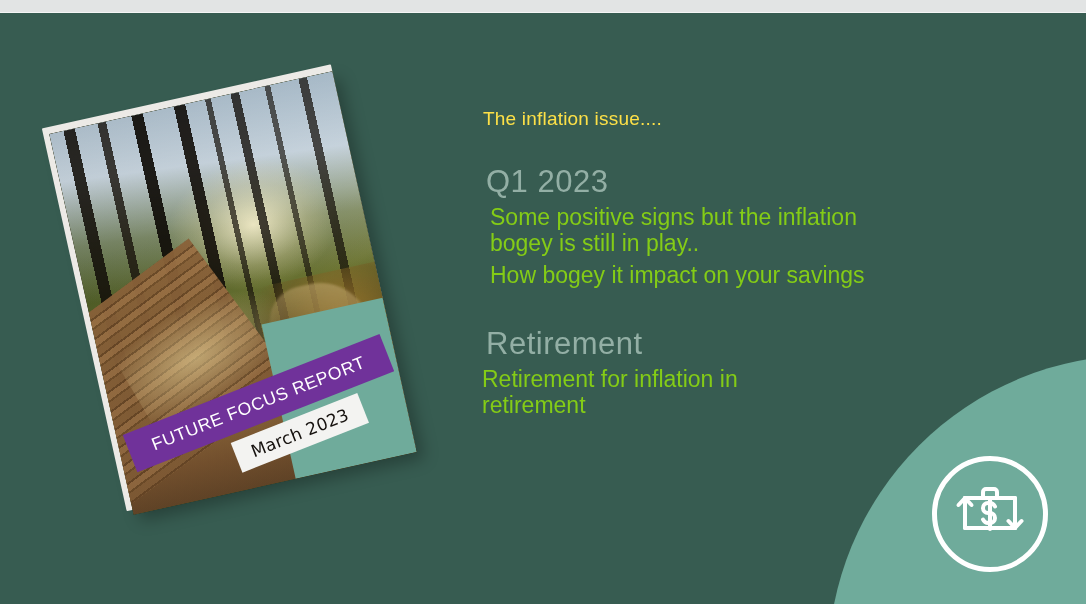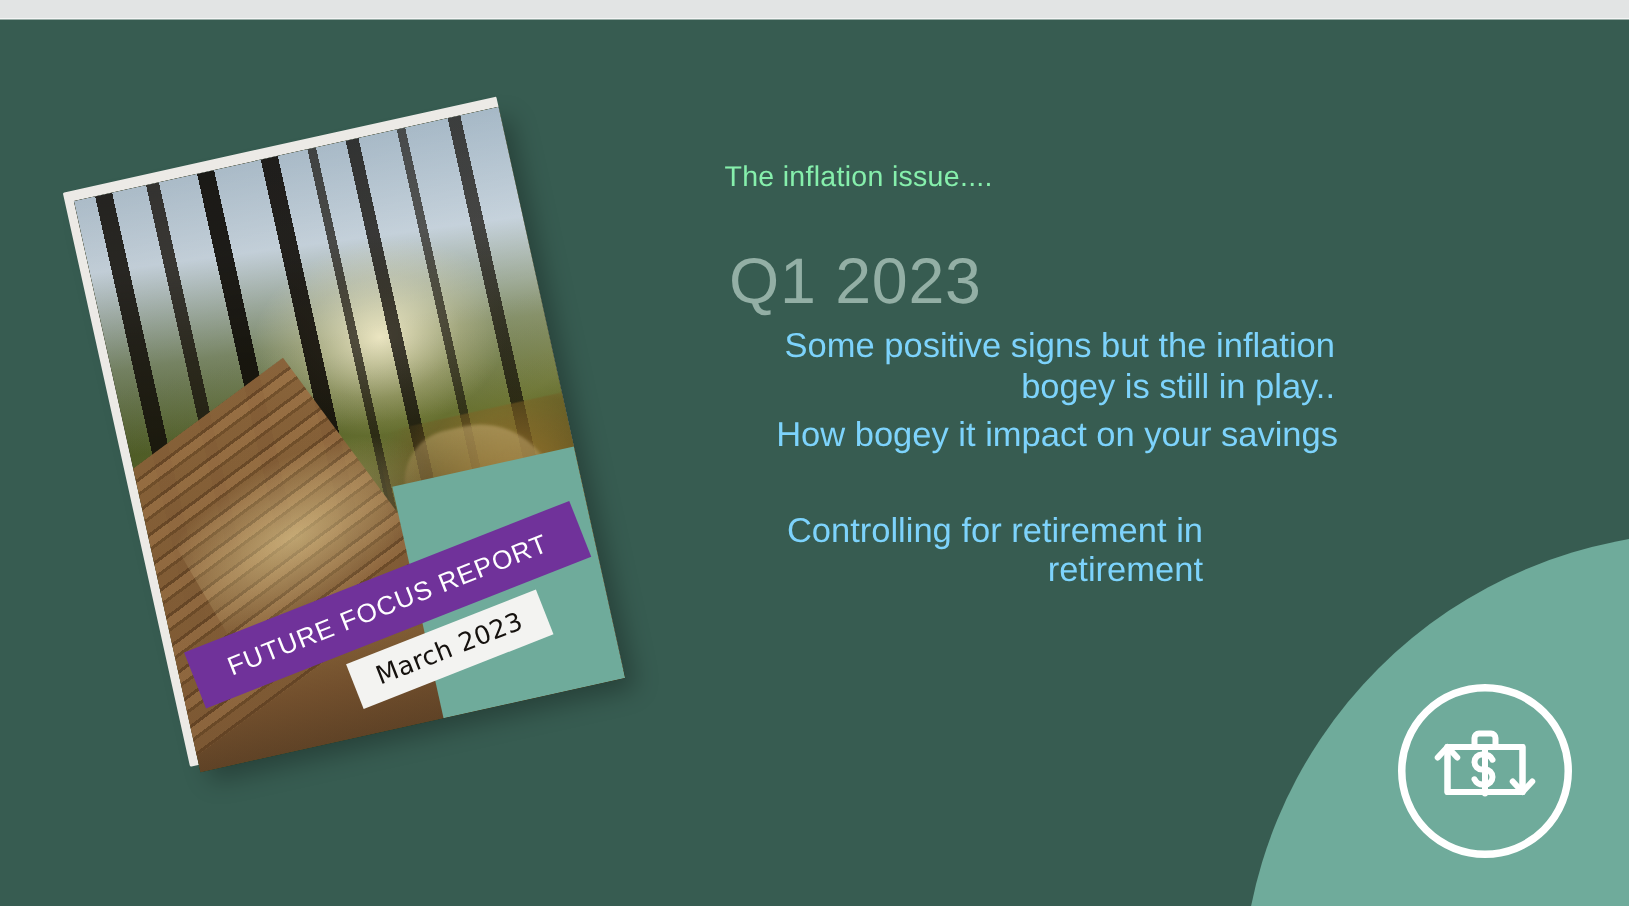--- a/index.html
+++ b/index.html
@@ -68,39 +68,39 @@
 
   
   .text-col {
     position: absolute;
     left: 470px;
     top: 95px;
     width: 480px;
   }
   .eyebrow {
     font-size: 19px;
-    color: #86efac;
+    color: #fde047;
     letter-spacing: .2px;
     margin-left: 13px;
     margin-bottom: 34px;
   }
   .block { margin-bottom: 2px; }
   .block-title {
-    font-size: 43px;
+    font-size: 31px;
     font-weight: 400;
     color: #93afa5;
     letter-spacing: .5px;
     margin-left: 16px;
     line-height: 1.15;
   }
   .block-body {
     font-size: 23px;
-    color: #7dd3fc;
+    color: #84cc16;
     line-height: 1.14;
-    text-align: right;
+    text-align: left;
     width: 400px;
     margin-left: 20px;
     margin-top: 4px;
   }
   #block-q1 { margin-bottom: 6px; }
   #block-inflation .block-title { margin-top: 6px; }
   #block-inflation .block-body { margin-top: 6px; width: 402px; }
   #block-retirement { margin-top: 38px; }
   #block-retirement .block-body { margin-top: 4px; width: 320px; margin-left: 12px; }
 
@@ -289,21 +289,22 @@
       <div class="block" id="block-q1">
         <div class="block-title">Q1 2023</div>
         <div class="block-body">Some positive signs but the inflation bogey is still in play..</div>
       </div>
 
       <div class="block" id="block-inflation">
         <div class="block-body">How bogey it impact on your savings</div>
       </div>
 
       <div class="block" id="block-retirement">
-        <div class="block-body">Controlling for retirement in retirement</div>
+        <div class="block-title">Retirement</div>
+        <div class="block-body">Retirement for inflation in retirement</div>
       </div>
 
     </div>
 
     <div class="report">
       <div class="report-pages"></div>
       <div class="report-cover">
         <div class="photo">
           <div class="trunks"></div>
           <div class="undergrowth"></div>

